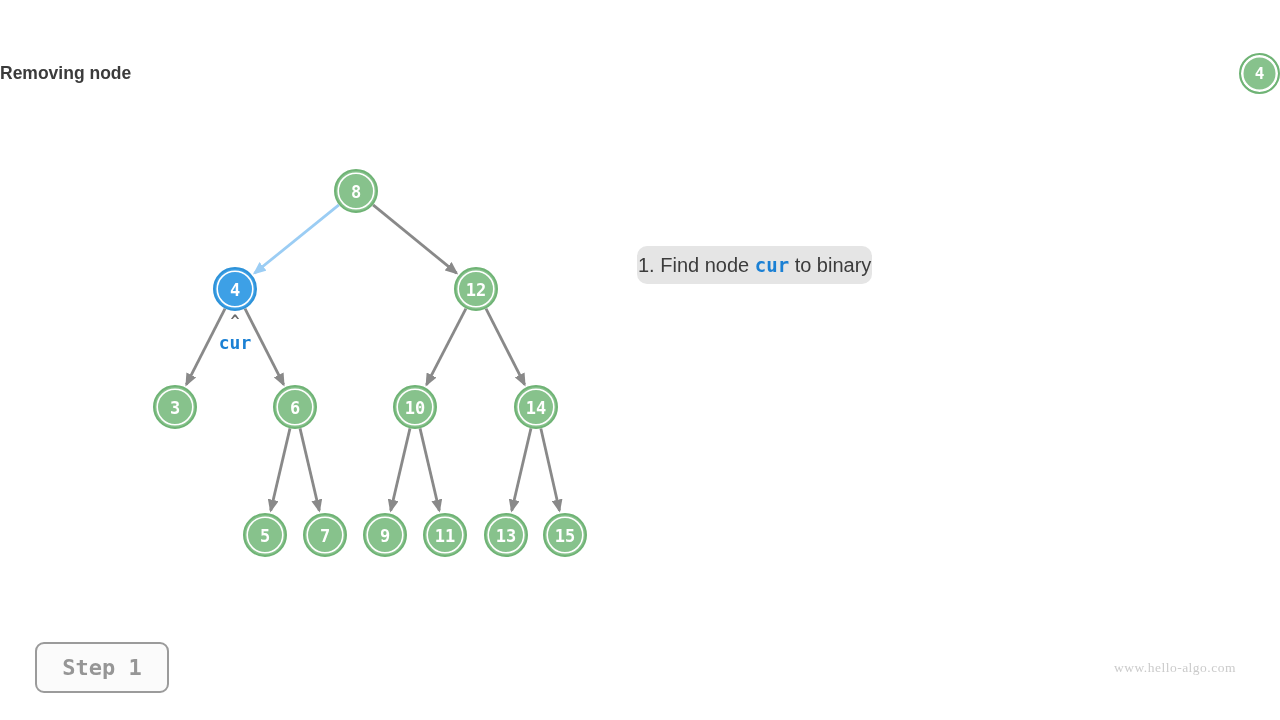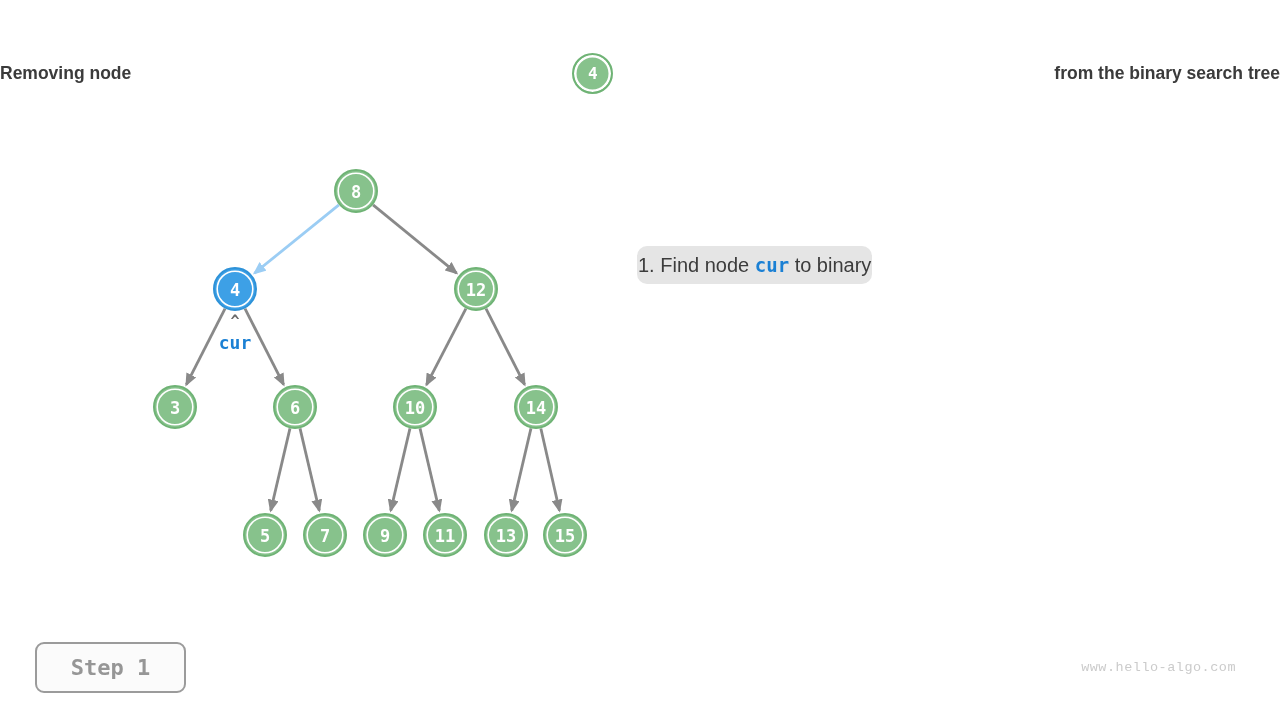--- a/index.html
+++ b/index.html
@@ -65,39 +65,39 @@
   .annotation .cur {
     font-family: "DejaVu Sans Mono", monospace;
     font-weight: bold;
     font-size: 19px;
     color: var(--cur-blue);
   }
   .step-badge {
     position: absolute;
     left: 35px;
     top: 642px;
-    width: 151px;
+    width: 134px;
     height: 51px;
     box-sizing: border-box;
     border: 2px solid #9b9b9b;
     border-radius: 9px;
     background: #fbfbfb;
     display: flex;
     align-items: center;
     justify-content: center;
     font-family: "DejaVu Sans Mono", monospace;
     font-weight: bold;
     font-size: 22px;
     color: var(--step-text);
   }
   .watermark {
     position: absolute;
     top: 660px;
     right: 44px;
-    font-family: Liberation Mono, monospace;
+    font-family: Liberation Serif, serif;
     font-size: 13.5px;
     color: var(--watermark-gray);
     letter-spacing: 0.5px;
   }
 </style>
 </head>
 <body>
 
 <svg id="tree-svg" width="1280" height="720" viewBox="0 0 1280 720">
     <defs>
@@ -187,21 +187,20 @@
     </g>
     <text x="235" y="326" text-anchor="middle" font-family="&quot;DejaVu Sans Mono&quot;, monospace" font-size="15" font-weight="bold" fill="#6B6B6B">^</text>
     <text x="235" y="349" text-anchor="middle" font-family="&quot;DejaVu Sans Mono&quot;, monospace" font-size="18" font-weight="bold" fill="#1B80D4">cur</text>
   </svg>
 
 <div class="title-row">
   <span>Removing node</span>
   <span class="title-node">
     <span>4</span>
   </span>
-  <span>from the binary search tree</span>
 </div>
 
 <div class="annotation"><span>1. Find node </span><span class="cur">cur</span><span> to binary</span></div>
 
 <div class="step-badge">
   <span>Step 1</span>
 </div>
 
 <div class="watermark">www.hello-algo.com</div>
 

